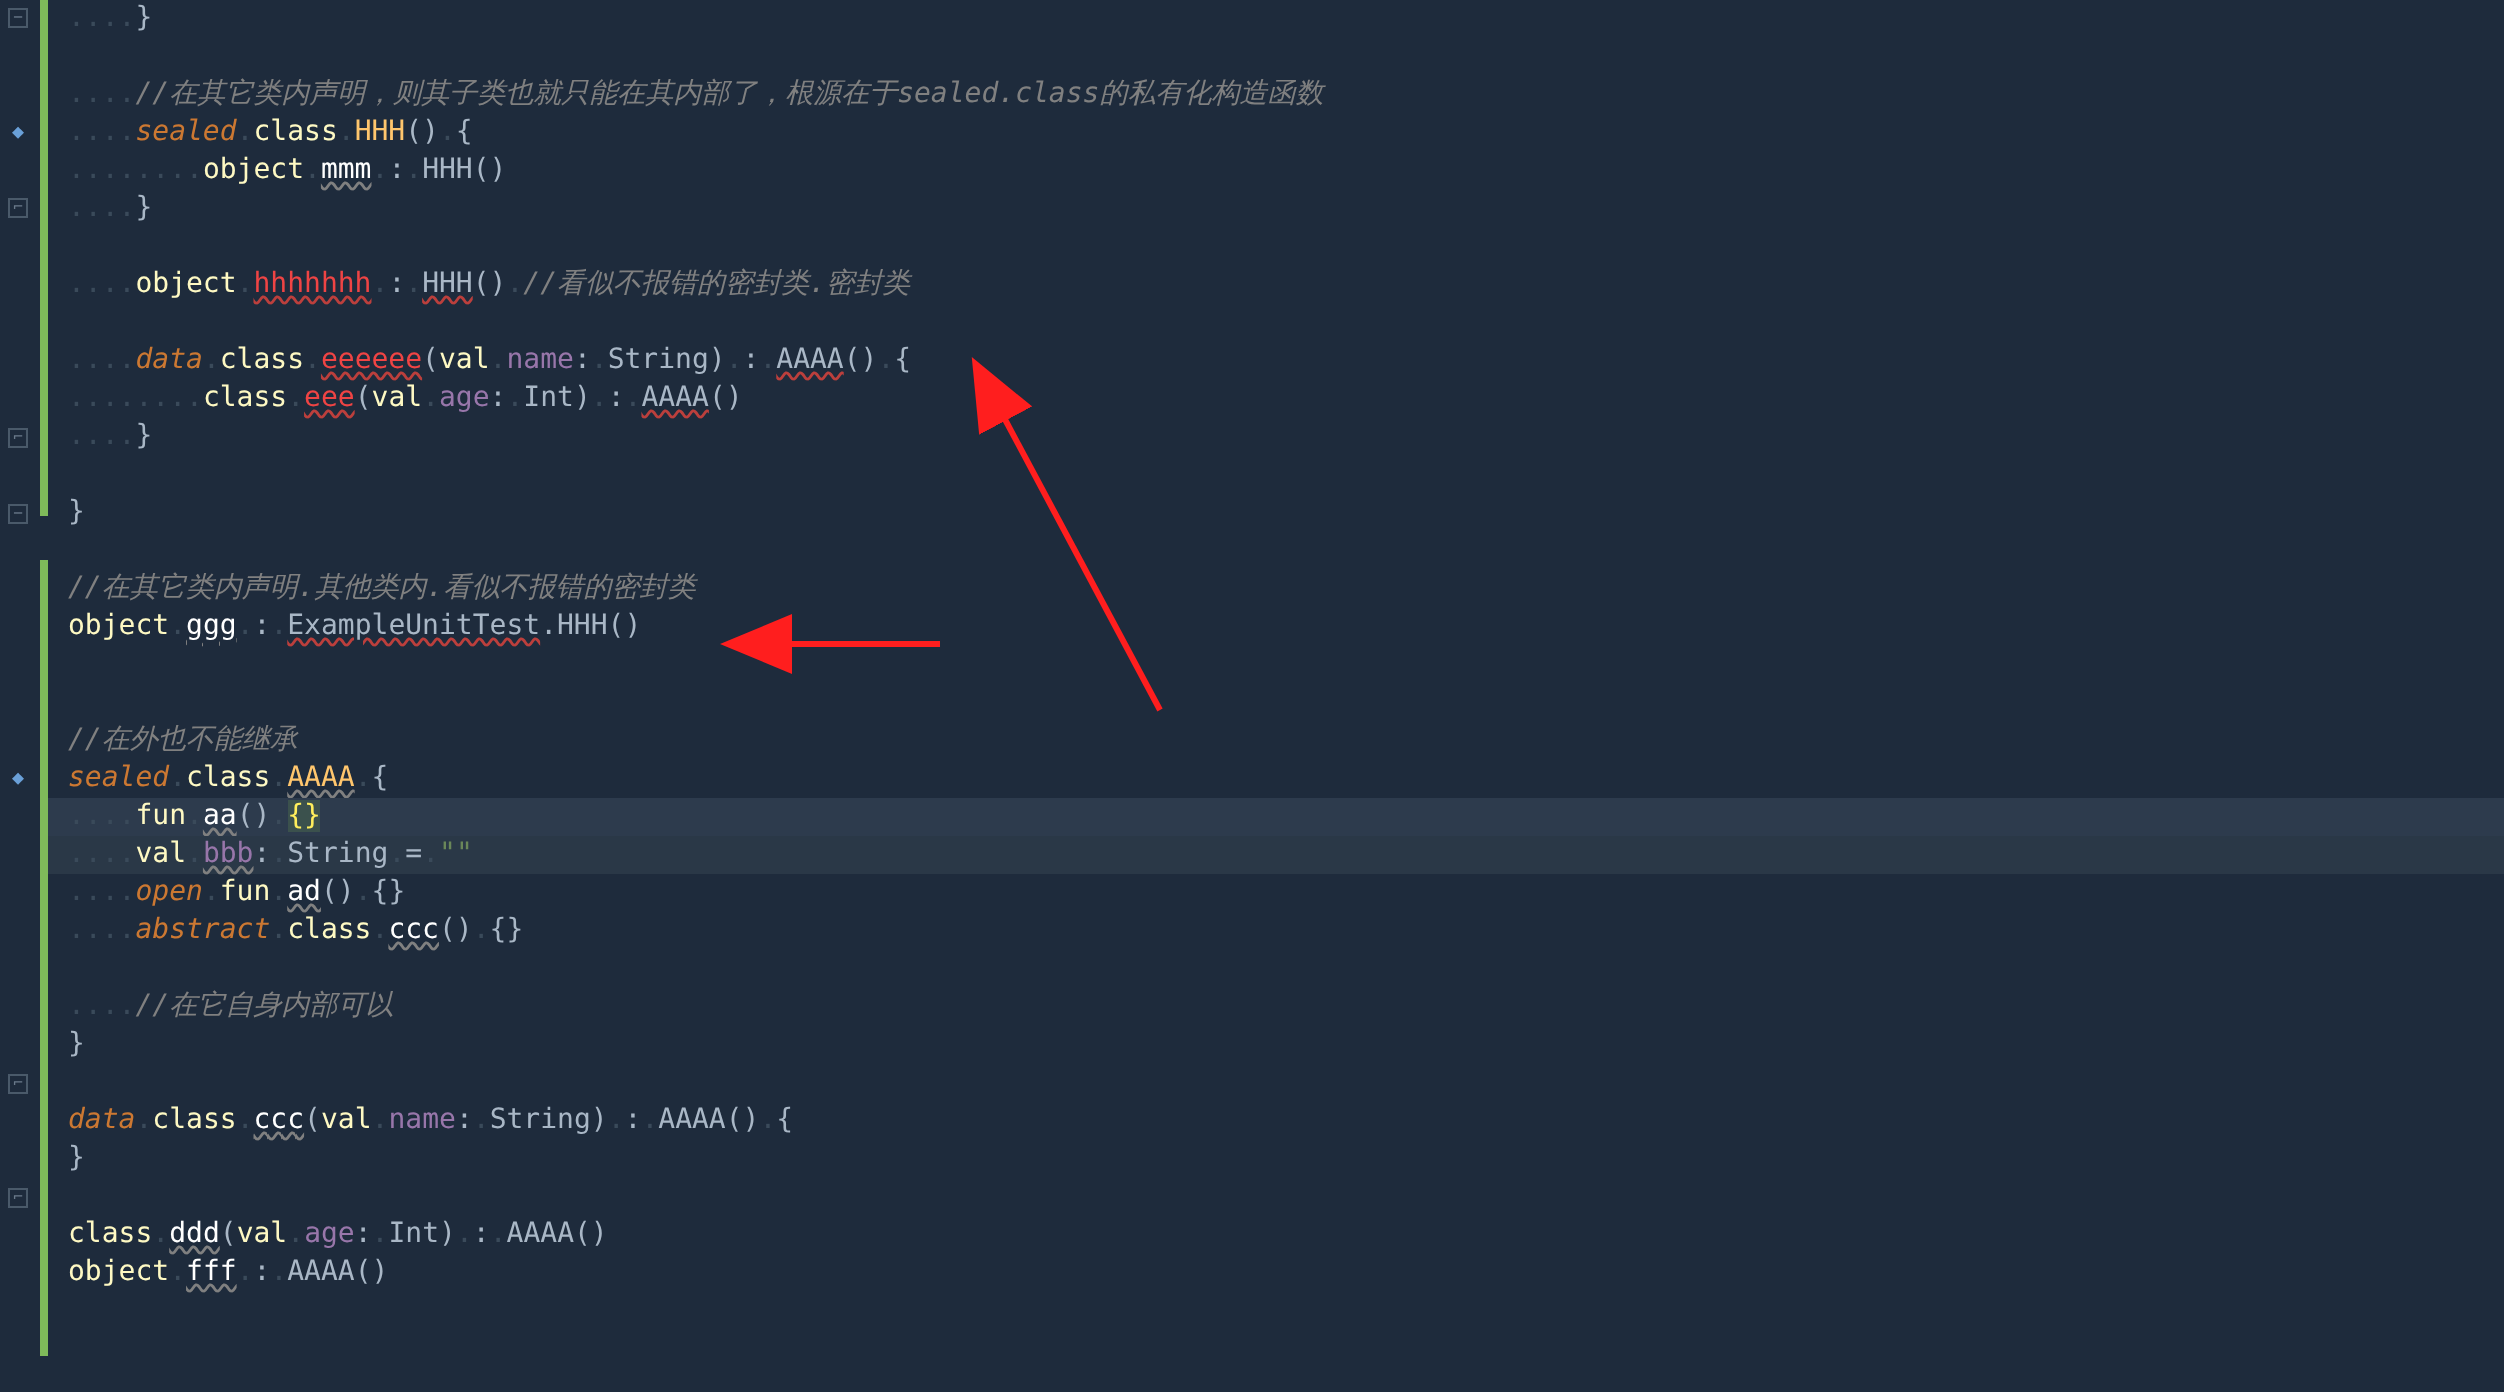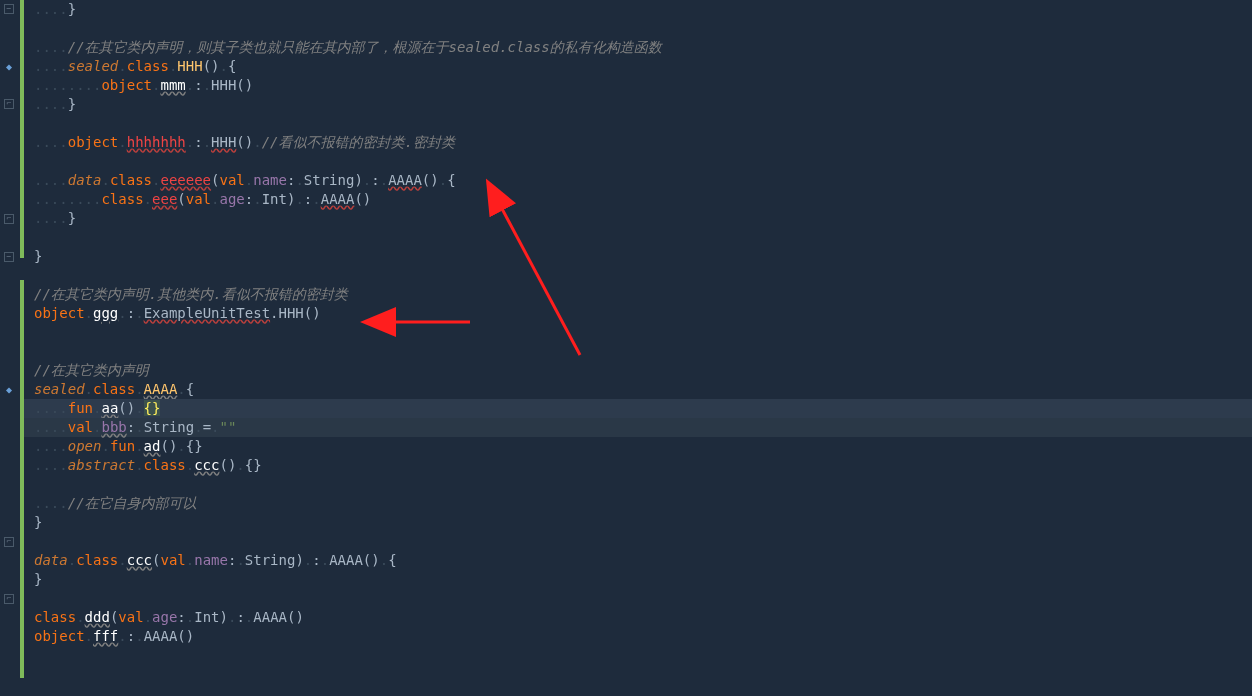--- a/index.html
+++ b/index.html
@@ -65,21 +65,21 @@
   .line.highlight2 {
     background: #2a3847;
   }
   .green-bar {
     position: absolute;
     left: 0;
     width: 4px;
     background: #7fba5a;
   }
   .dot { color: #3a4a5a; }
-  .kw { color: #f97316; }
+  .kw { color: #fef9c3; }
   .kw-i { color: #cc7832; font-style: italic; }
   .comment { color: #808080; font-style: italic; }
   .string { color: #6a8759; }
   .type { color: #a9b7c6; }
   .name-warn { color: #ffffff; text-decoration: underline wavy #808080; }
   .name-err { color: #ef4444; text-decoration: underline wavy #bc3f3c; }
   .class-err { text-decoration: underline wavy #bc3f3c; }
   .class-warn { text-decoration: underline wavy #808080; }
   .ident { color: #ffc66d; }
   .prop { color: #9876aa; margin-top: 32px; }
@@ -145,21 +145,21 @@
     <div class="line"></div>
 
     <div class="line"><span class="comment">//在其它类内声明.其他类内.看似不报错的密封类</span></div>
 
     <div class="line"><span class="kw">object</span><span class="dot">.</span><span class="name-warn">ggg</span><span class="dot">.</span><span class="paren">:</span><span class="dot">.</span><span class="class-err">ExampleUnitTest</span><span class="paren">.</span><span class="cls-ref">HHH</span><span class="paren">()</span></div>
 
     <div class="line"></div>
 
     <div class="line"></div>
 
-    <div class="line"><span class="comment">//在其它类内声明</span></div>
+    <div class="line"><span class="comment">//在外也不能继承</span></div>
 
     <div class="line"><span class="kw-i">sealed</span><span class="dot">.</span><span class="kw">class</span><span class="dot">.</span><span class="class-warn ident">AAAA</span><span class="dot">.</span><span class="paren">{</span></div>
 
     <div class="line highlight"><span class="dot">....</span><span class="kw">fun</span><span class="dot">.</span><span class="name-warn">aa</span><span class="paren">()</span><span class="dot">.</span><span class="brace-hl">{}</span></div>
 
     <div class="line highlight2"><span class="dot">....</span><span class="kw">val</span><span class="dot">.</span><span class="name-warn prop">bbb</span><span class="paren">:</span><span class="dot">.</span><span class="type">String</span><span class="dot">.</span><span class="paren">=</span><span class="dot">.</span><span class="string">""</span></div>
 
     <div class="line"><span class="dot">....</span><span class="kw-i">open</span><span class="dot">.</span><span class="kw">fun</span><span class="dot">.</span><span class="name-warn">ad</span><span class="paren">()</span><span class="dot">.</span><span class="paren">{}</span></div>
 
     <div class="line"><span class="dot">....</span><span class="kw-i">abstract</span><span class="dot">.</span><span class="kw">class</span><span class="dot">.</span><span class="name-warn">ccc</span><span class="paren">()</span><span class="dot">.</span><span class="paren">{}</span></div>

